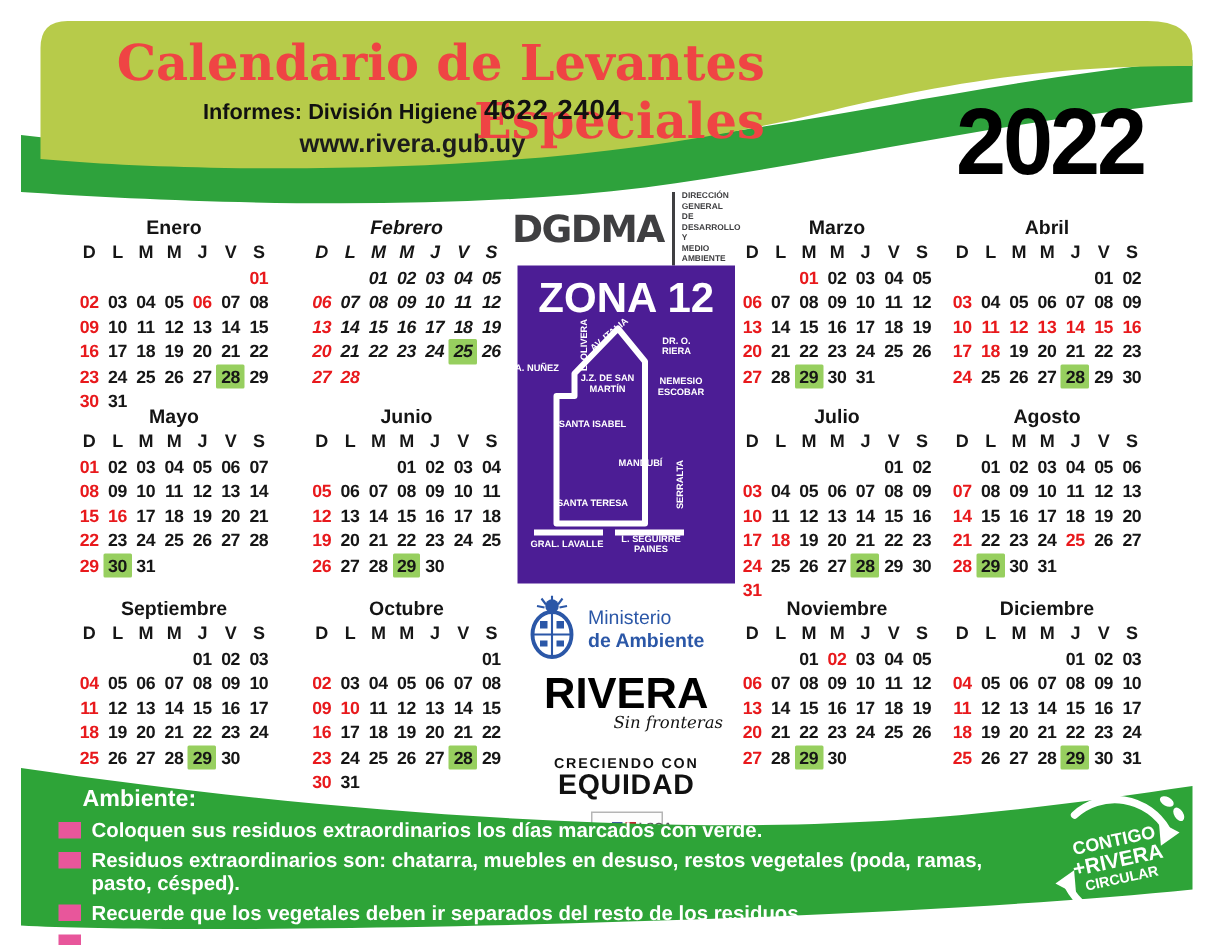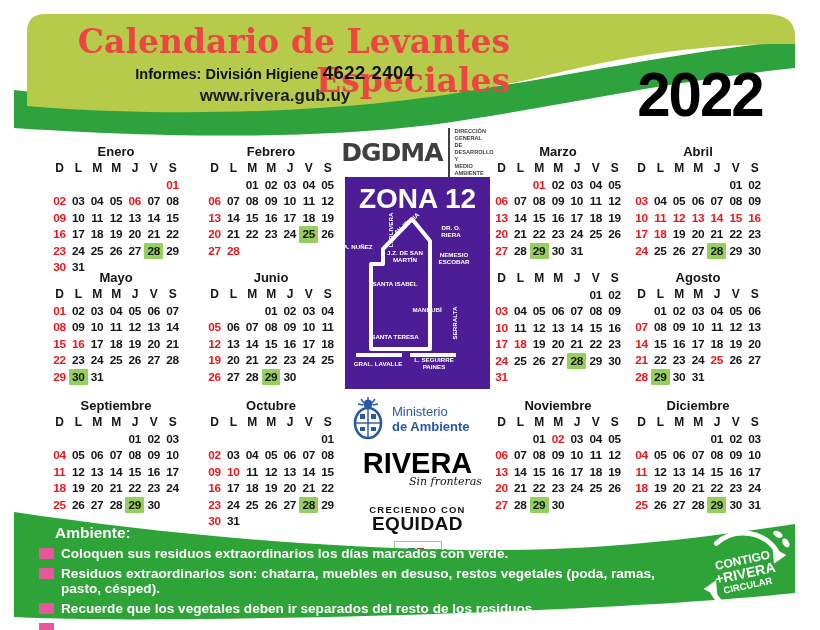--- a/index.html
+++ b/index.html
@@ -127,21 +127,21 @@
           <span>24</span>
           <span>25</span>
           <span>26</span>
           <span>27</span>
           <span class="grn">28</span>
           <span>29</span>
           <span class="red">30</span>
           <span>31</span>
         </div>
       </div>
-      <div class="month" style="left: 205px; top: 144px;">
+      <div class="month" style="left: 205px; top: 144px; font-style: italic;">
         <div class="mtitle">Febrero</div>
         <div class="mgrid">
           <span class="dh">D</span>
           <span class="dh">L</span>
           <span class="dh">M</span>
           <span class="dh">M</span>
           <span class="dh">J</span>
           <span class="dh">V</span>
           <span class="dh">S</span>
           <span></span>
@@ -350,20 +350,21 @@
           <span>24</span>
           <span>25</span>
           <span class="red">26</span>
           <span>27</span>
           <span>28</span>
           <span class="grn">29</span>
           <span>30</span>
         </div>
       </div>
       <div class="month" style="left: 492px; top: 270px;">
+        <div class="mtitle">Julio</div>
         <div class="mgrid">
           <span class="dh">D</span>
           <span class="dh">L</span>
           <span class="dh">M</span>
           <span class="dh">M</span>
           <span class="dh">J</span>
           <span class="dh">V</span>
           <span class="dh">S</span>
           <span></span>
           <span></span>

